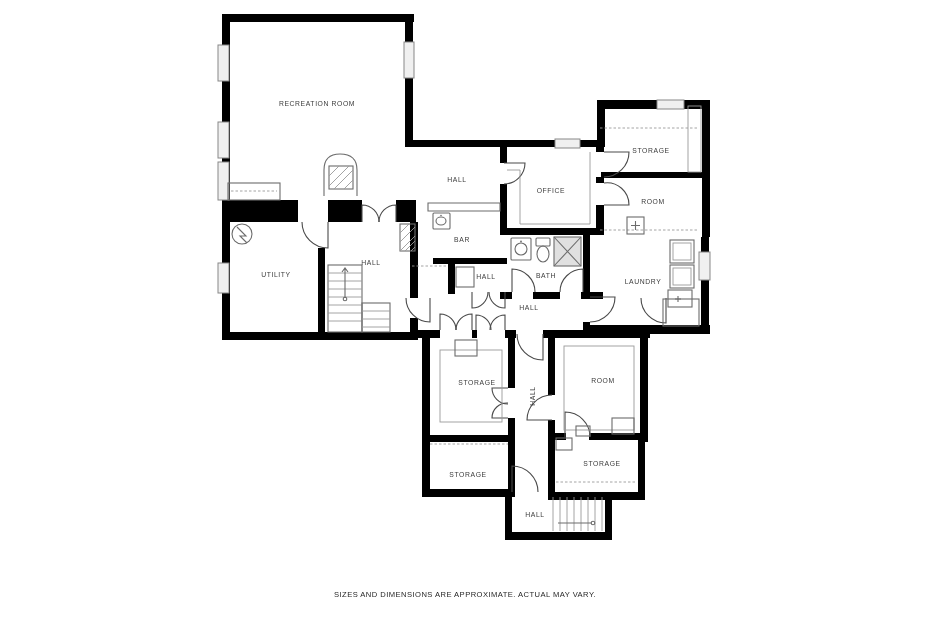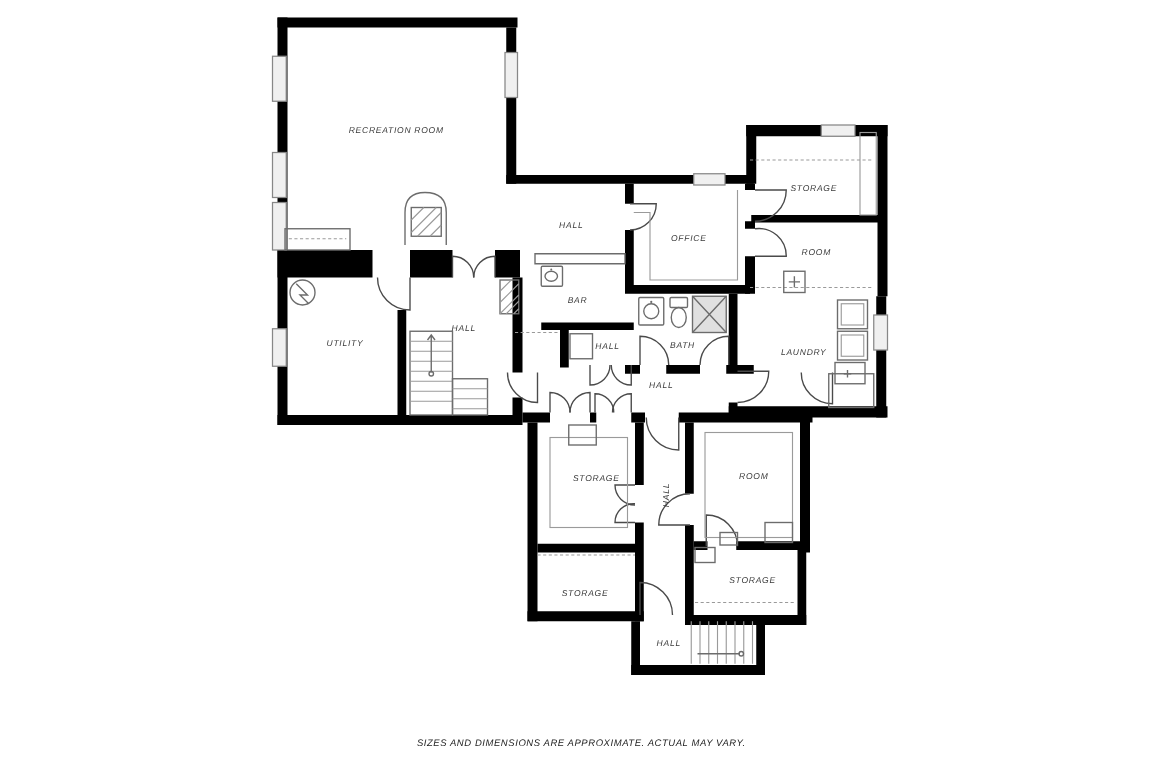--- a/index.html
+++ b/index.html
@@ -1,21 +1,21 @@
 <!DOCTYPE html>
 <html style="--wall: #000000; --label-text: #3a3a3a; --door-line: #4a4a4a; --window-fill: #f0f0f0; --background: #ffffff;"><head>
 <meta charset="utf-8">
 <style>
   :root{
     --wall:#000000; --label-text:#3a3a3a; --door-line:#4a4a4a;
     --window-fill:#f0f0f0; --background:#ffffff;
   }
   html,body{margin:0;padding:0;background:var(--background);}
   #stage{position:relative;width:930px;height:620px;background:var(--background);overflow:hidden;
-         font-family:"Liberation Sans",sans-serif;font-style:italic;}
+         font-family:"Liberation Sans",sans-serif;}
   svg{position:absolute;left:0;top:0;}
   .wall{fill:var(--wall);stroke:none;}
   .win{fill:var(--window-fill);stroke:#878787;stroke-width:1;}
   .door{fill:none;stroke:var(--door-line);stroke-width:1.1;}
   .thin{fill:none;stroke:#9a9a9a;stroke-width:0.9;}
   .thin2{fill:none;stroke:#6c6c6c;stroke-width:1.1;}
   .dash{fill:none;stroke:#9a9a9a;stroke-width:0.9;stroke-dasharray:2.5 2;}
   .lbl{font-family:"Liberation Sans",sans-serif;font-size:6.8px;letter-spacing:0.6px;
        fill:var(--label-text);text-anchor:middle;}
   .footer-lbl{font-family:"Liberation Sans",sans-serif;font-size:7.6px;letter-spacing:0.45px;

